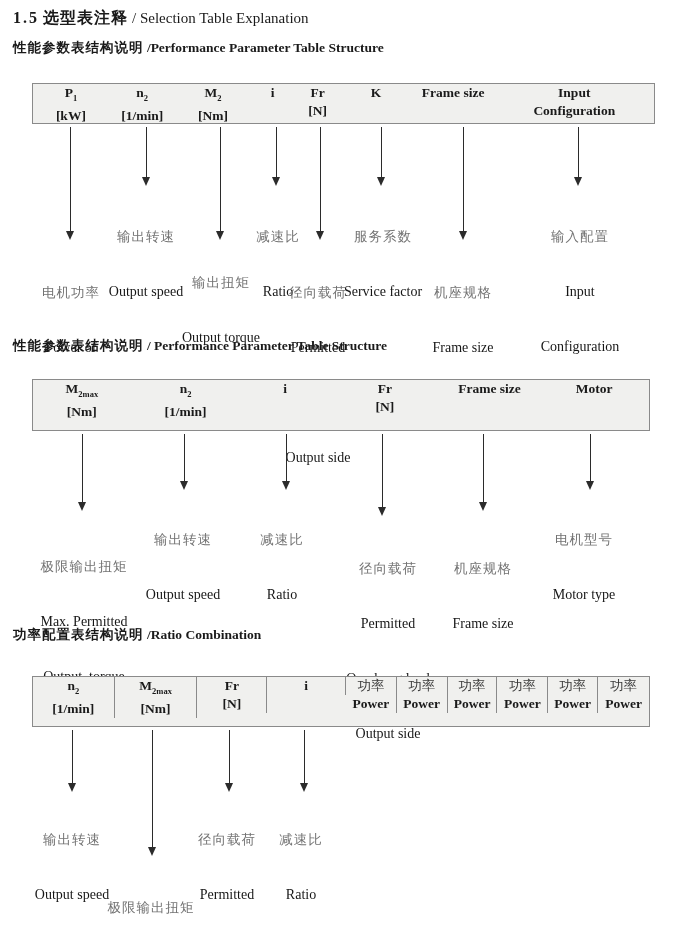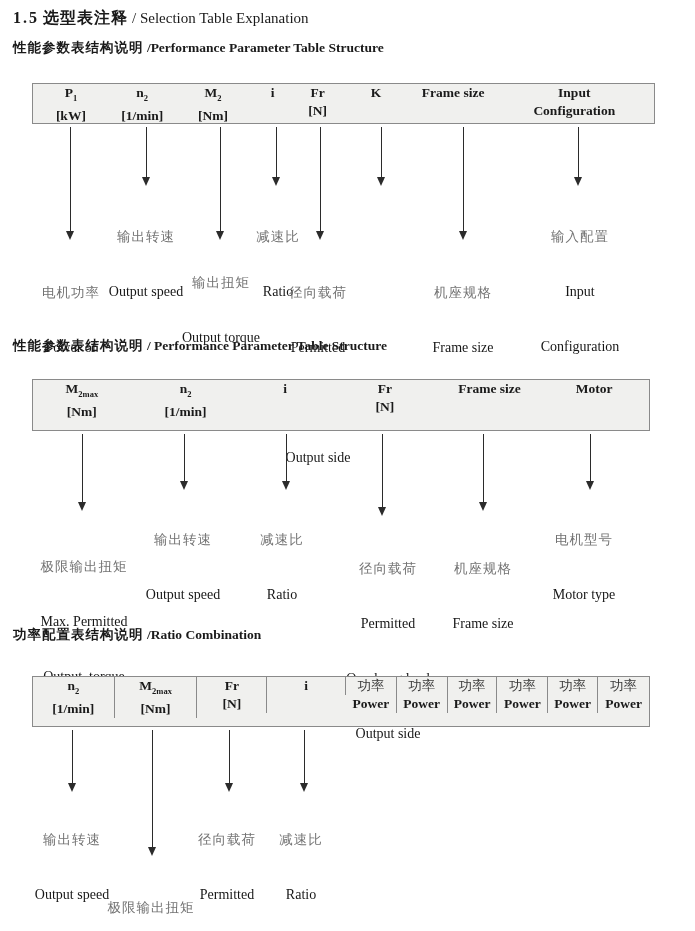--- a/index.html
+++ b/index.html
@@ -92,20 +92,24 @@
   <div class="arrow" style="left:578px; top:127px; height:50px"></div>
 
   <div class="label" style="left:146px; top:191px">
     <div class="cn">输出转速</div>
     <div class="en">Output speed</div>
   </div>
   <div class="label" style="left:278px; top:191px">
     <div class="cn">减速比</div>
     <div class="en">Ratio</div>
   </div>
+  <div class="label" style="left:383px; top:191px">
+    <div class="cn">服务系数</div>
+    <div class="en">Service factor</div>
+  </div>
   <div class="label" style="left:580px; top:191px">
     <div class="cn">输入配置</div>
     <div class="en">Input</div>
     <div class="en">Configuration</div>
   </div>
   <div class="label" style="left:71px; top:247px">
     <div class="cn">电机功率</div>
     <div class="en">Power of</div>
     <div class="en">motor</div>
   </div>

